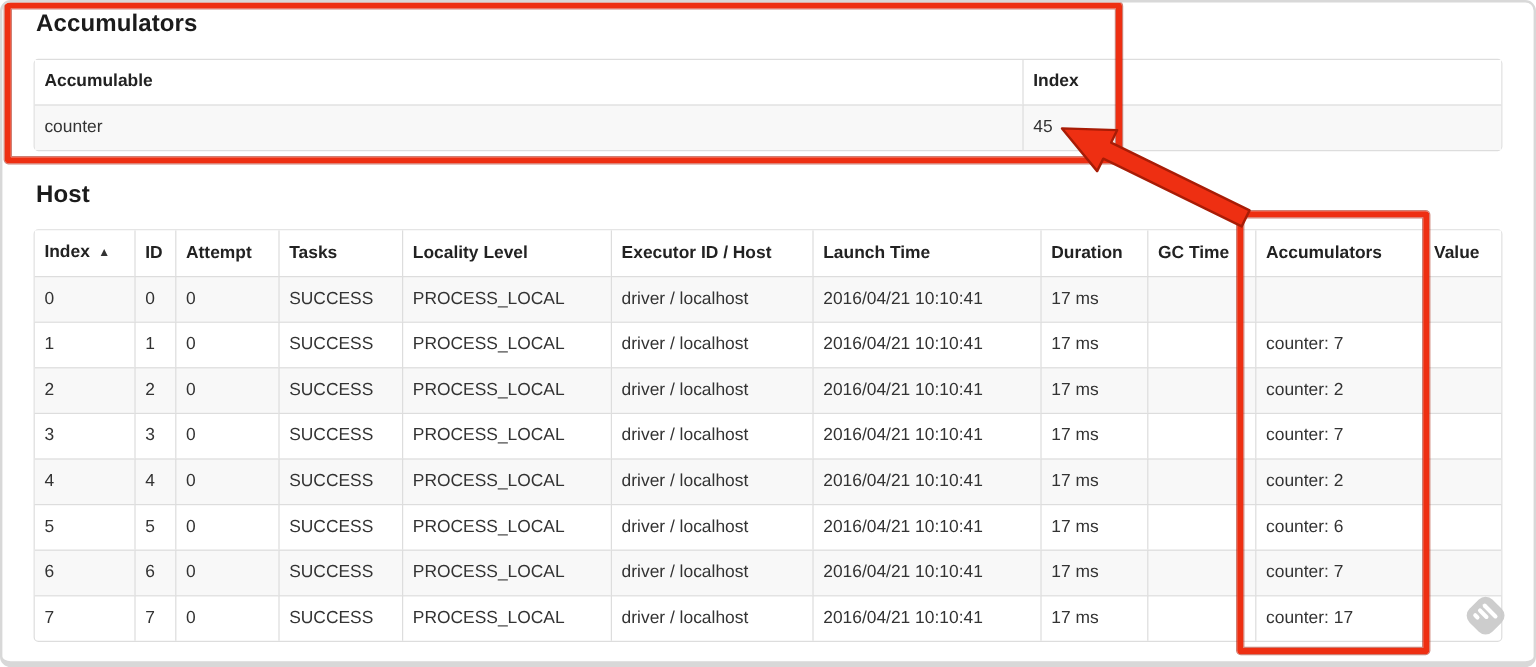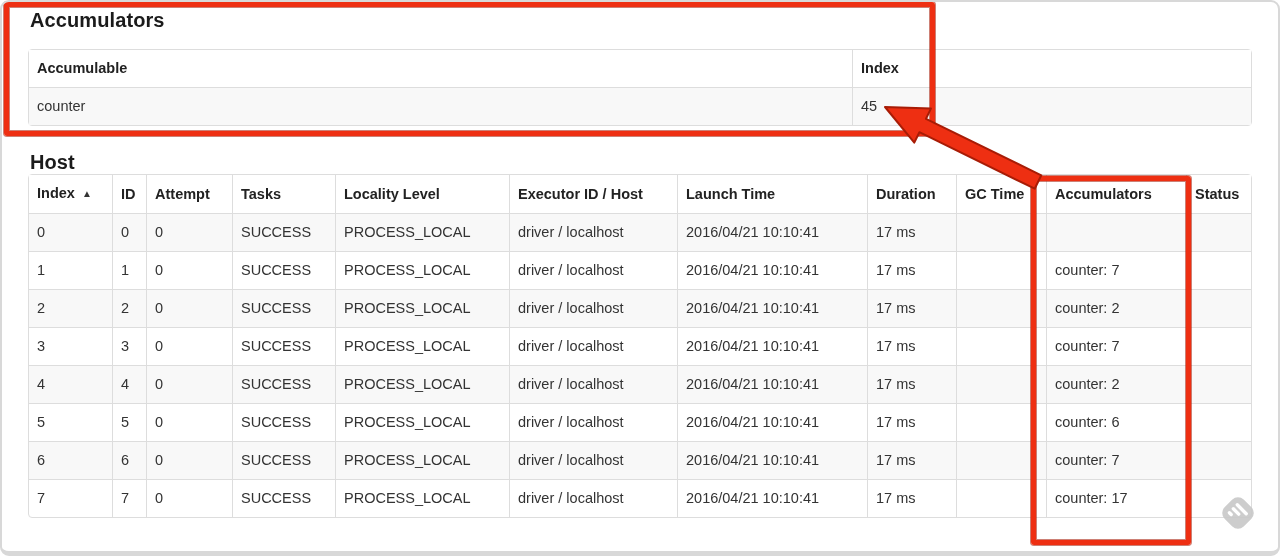--- a/index.html
+++ b/index.html
@@ -47,21 +47,21 @@
     border-collapse: separate;
     border-spacing: 0;
     border: 1px solid #dddddd;
     border-radius: 4px;
     table-layout: fixed;
     font-size: 14.5px;
     color: #333333;
     background: #ffffff;
   }
   #acc-table   { top: 49px; }
-  #tasks-table { top: 174px; }
+  #tasks-table { top: 191px; }
 
   .ui-table th, .ui-table td {
     padding: 8px 8px;
     line-height: 21px;
     text-align: left;
     white-space: nowrap;
     overflow: hidden;
     vertical-align: middle;
   }
   .ui-table th {
@@ -159,21 +159,21 @@
         </th>
         <th>ID</th>
         <th>Attempt</th>
         <th>Tasks</th>
         <th>Locality Level</th>
         <th>Executor ID / Host</th>
         <th>Launch Time</th>
         <th>Duration</th>
         <th>GC Time</th>
         <th>Accumulators</th>
-        <th>Status</th>
+        <th>Value</th>
       </tr>
     </thead>
     <tbody>
         <tr>
           <td>0</td>
           <td>0</td>
           <td>0</td>
           <td>SUCCESS</td>
           <td>PROCESS_LOCAL</td>
           <td>driver / localhost</td>

